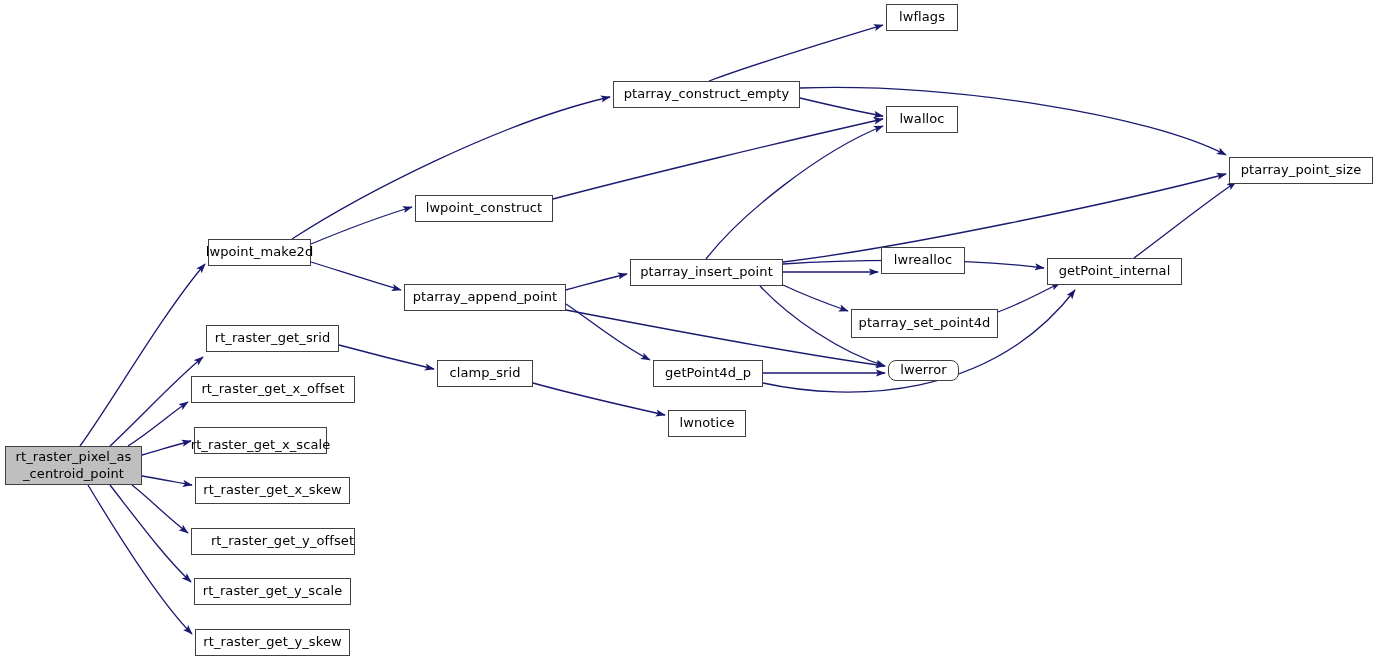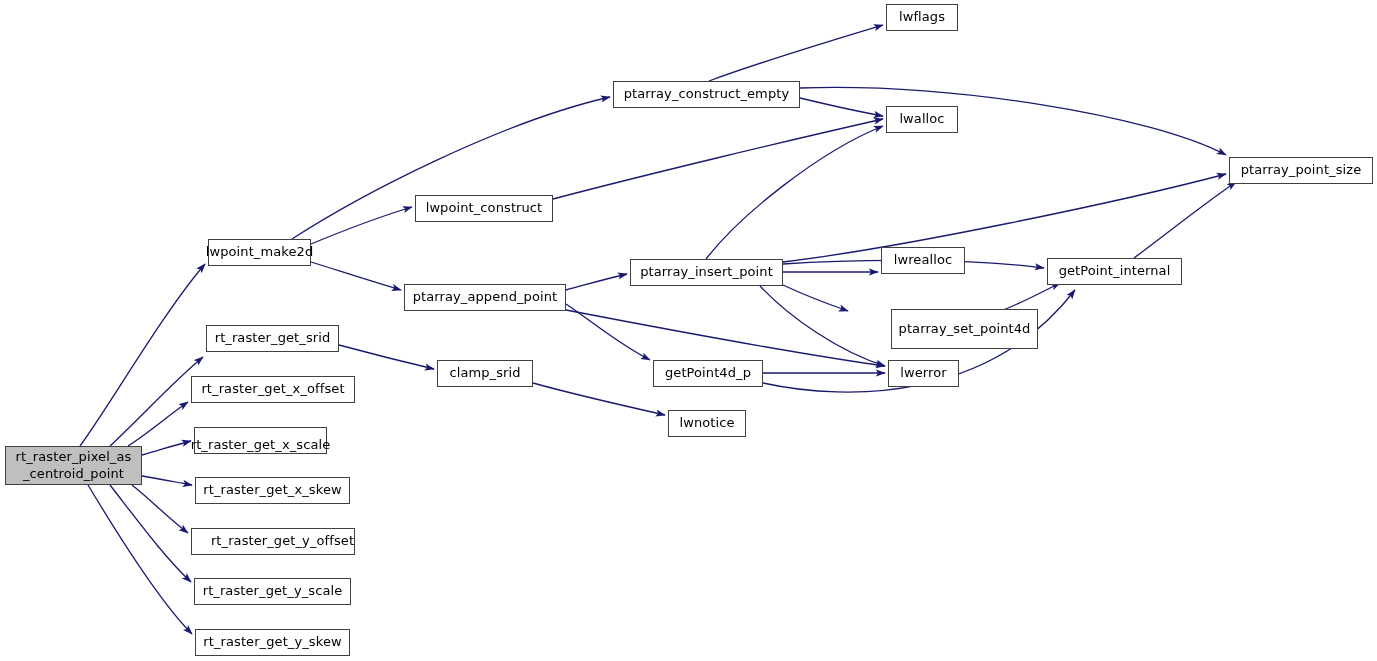--- a/index.html
+++ b/index.html
@@ -108,19 +108,19 @@
       <div class="node" style="left: 415px; top: 195px; width: 138px; height: 27px;"><span>lwpoint_construct</span></div>
       <div class="node" style="left: 404px; top: 284px; width: 162px; height: 27px;"><span>ptarray_append_point</span></div>
       <div class="node" style="left: 437px; top: 360px; width: 96px; height: 27px;"><span>clamp_srid</span></div>
       <div class="node" style="left: 613px; top: 81px; width: 187px; height: 27px;"><span>ptarray_construct_empty</span></div>
       <div class="node" style="left: 630px; top: 259px; width: 153px; height: 27px;"><span>ptarray_insert_point</span></div>
       <div class="node" style="left: 653px; top: 360px; width: 110px; height: 27px;"><span>getPoint4d_p</span></div>
       <div class="node" style="left: 668px; top: 410px; width: 78px; height: 27px;"><span>lwnotice</span></div>
       <div class="node" style="left: 886px; top: 4px; width: 72px; height: 27px;"><span>lwflags</span></div>
       <div class="node" style="left: 886px; top: 106px; width: 72px; height: 27px;"><span>lwalloc</span></div>
       <div class="node" style="left: 881px; top: 247px; width: 84px; height: 27px;"><span>lwrealloc</span></div>
-      <div class="node" style="left: 851px; top: 309px; width: 147px; height: 40px; margin-left: 40px;"><span>ptarray_set_point4d</span></div>
-      <div class="node" style="left: 888px; top: 360px; width: 71px; height: 27px;"><span>lwerror</span></div>
+      <div class="node" style="left: 851px; top: 309px; width: 147px; height: 29px;"><span>ptarray_set_point4d</span></div>
+      <div class="node" style="left: 888px; top: 360px; width: 71px; height: 21px; border-radius: 8px;"><span>lwerror</span></div>
       <div class="node" style="left: 1047px; top: 258px; width: 135px; height: 27px;"><span>getPoint_internal</span></div>
       <div class="node" style="left: 1229px; top: 157px; width: 144px; height: 27px;"><span>ptarray_point_size</span></div>
     </div>
 
 </div>
 
 </body></html>

